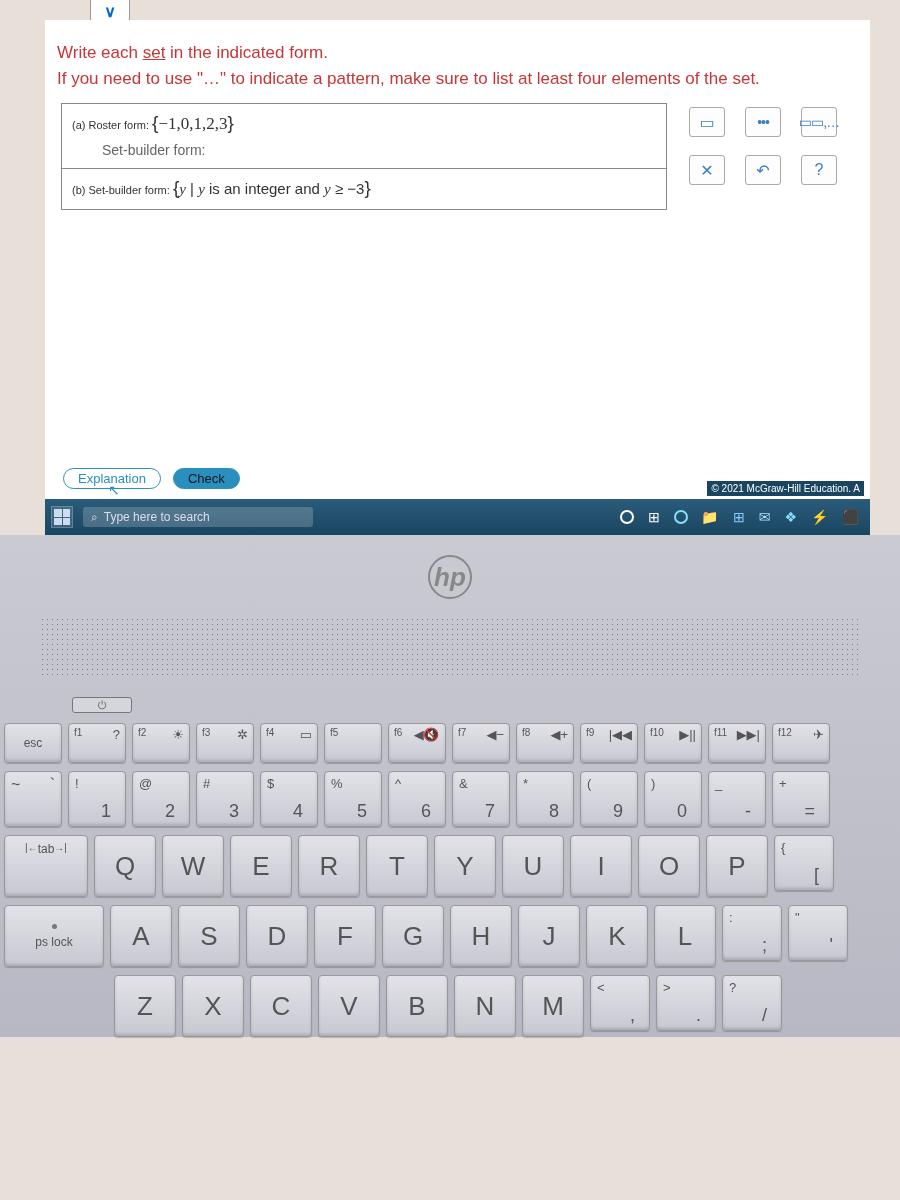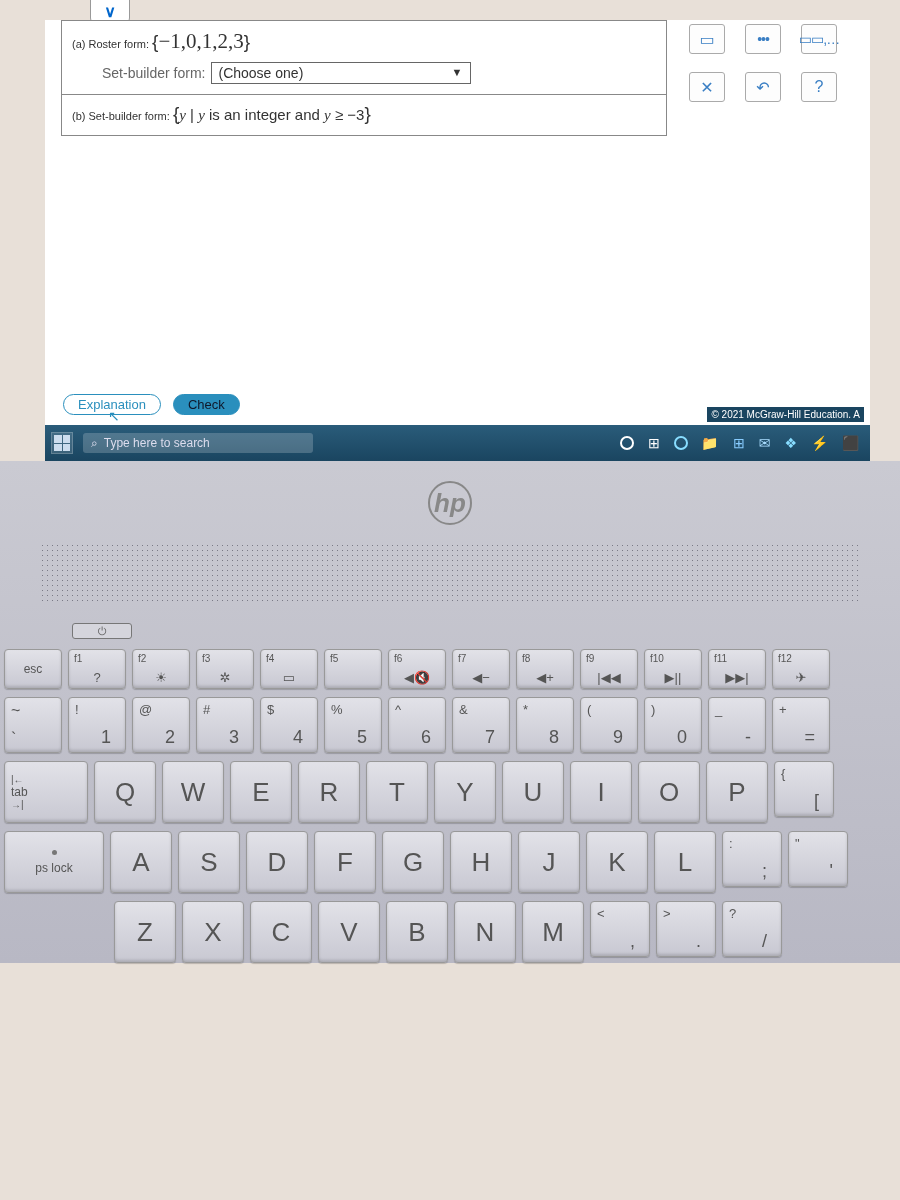--- a/index.html
+++ b/index.html
@@ -53,21 +53,21 @@
     .subpart {
       border-bottom: 1px solid #888;
       padding: 8px 10px 10px 10px;
     }
     .subpart:last-child { border-bottom: none; }
     .part-label { color: #333; font-size: 11px; }
     .given-set {
       color: #333;
       font-size: 15px;
     }
-    .given-set .mathvals { font-family: 'Times New Roman', serif; font-size: 21px; }
+    .given-set .mathvals { font-family: 'Times New Roman', serif; font-size: 17px; }
     .given-set .brace { font-size: 19px; }
     .subrow {
       margin-top: 8px;
       margin-left: 30px;
       display: flex;
       align-items: center;
       gap: 6px;
       color: #666;
       font-size: 14px;
     }
@@ -242,21 +242,21 @@
       gap: 6px;
       margin-bottom: 8px;
     }
     .key {
       background: linear-gradient(180deg, #e2e2e8, #c8c8d2);
       border: 1px solid #999;
       border-radius: 4px;
       box-shadow: inset 0 -2px 3px rgba(0,0,0,0.15), 0 1px 1px rgba(0,0,0,0.2);
       color: #555;
       display: flex;
-      flex-direction: column;
+      flex-direction: row;
       justify-content: space-between;
       font-family: Arial, sans-serif;
     }
     .key.fn { width: 58px; height: 40px; padding: 3px 5px; font-size: 10px; }
     .key.fn .top { font-size: 10px; }
     .key.fn .sym { font-size: 13px; text-align: center; }
     .key.num { width: 58px; height: 56px; padding: 4px 6px; font-size: 13px; }
     .key.num .top { font-size: 13px; }
     .key.num .bot { font-size: 18px; align-self: flex-end; margin-right: 8px; }
     .key.letter { width: 62px; height: 62px; font-size: 26px; align-items: center; justify-content: center; flex-direction: row;}
@@ -267,31 +267,34 @@
     .key.caps .dot { width: 5px; height: 5px; border-radius: 50%; background: #777; }
     .key.tilde { width: 58px; height: 56px; padding: 4px 6px; }
     .key.narrow { width: 60px; }
   </style>
 </head>
 <body>
 
 <div class="chevron">∨</div>
 
 <div class="screen">
+  <div class="instructions">
+    <span>Write each </span><span class="underline">set</span><span> in the indicated form.</span><br>
+    <span>If you need to use "…" to indicate a pattern, make sure to list at least four elements of the set.</span>
+  </div>
 
   <div class="work-area">
     <div class="question-box">
       <div class="subpart">
         <div class="given-set">
           <span class="part-label">(a)  Roster form: </span>
           <span class="brace">{</span><span class="mathvals">−1,0,1,2,3</span><span class="brace">}</span>
         </div>
         <div class="subrow">
           <span>Set-builder form:</span>
-          <div class="dropdown">(Choose one)</div>
         </div>
       </div>
       <div class="subpart">
         <div class="given-set">
           <span class="part-label">(b)  Set-builder form: </span>
           <span class="brace">{</span><span class="y-italic">y</span><span> | </span><span class="y-italic">y</span><span> is an integer and </span><span class="y-italic">y</span><span> ≥ −3</span><span class="brace">}</span>
         </div>
       </div>
     </div>
 

